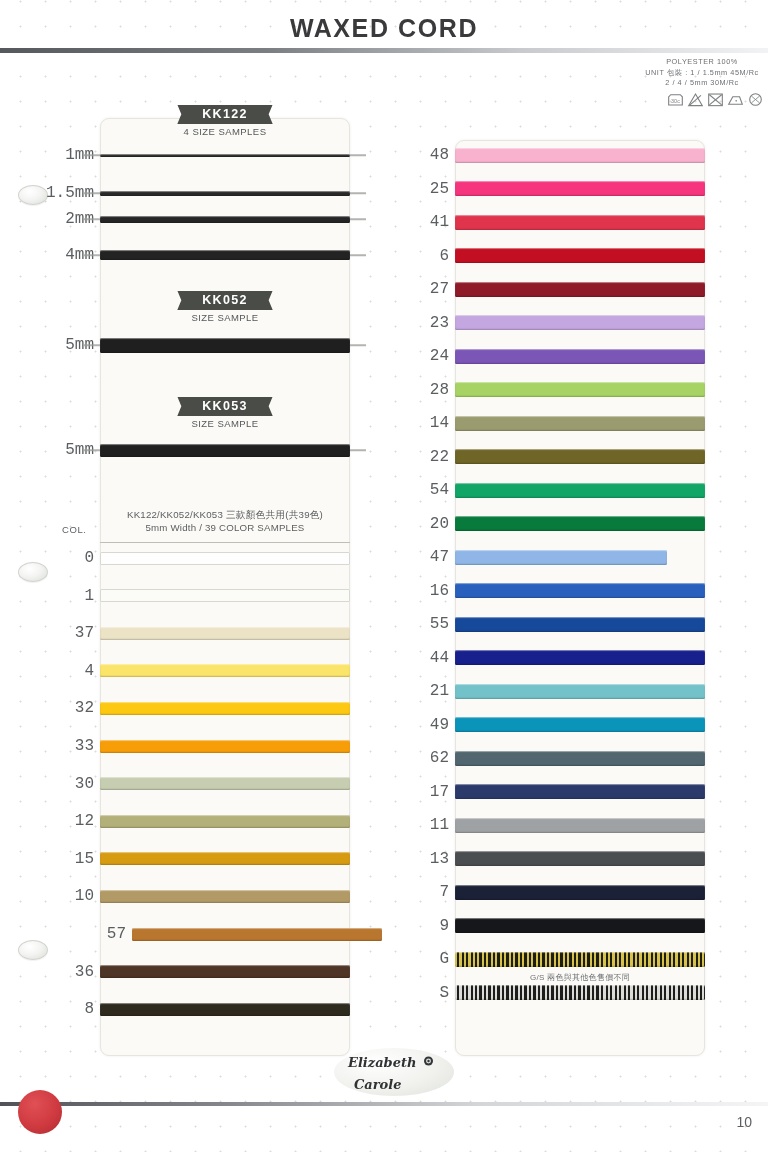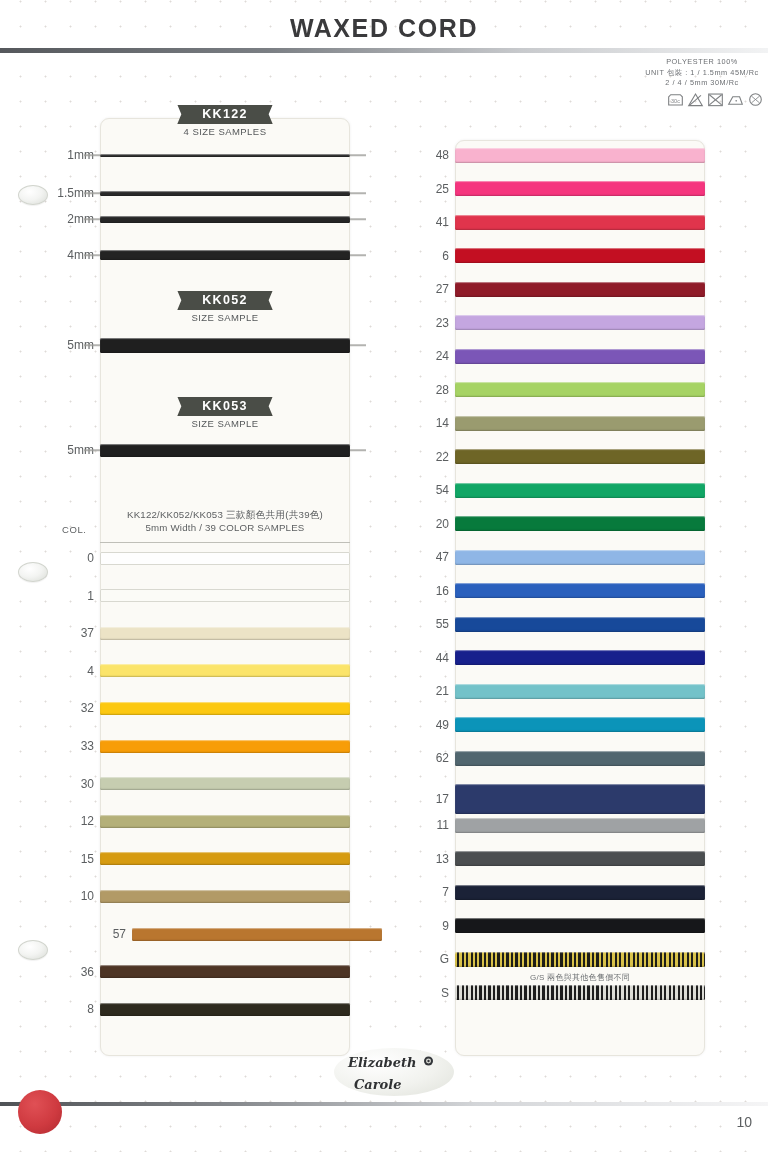--- a/index.html
+++ b/index.html
@@ -86,22 +86,22 @@
   .banner::after  { right:-8px; clip-path:polygon(0 0,100% 0,55% 50%,100% 100%,0 100%); }
   .banner-sub {
     display:block; margin-top:2px;
     font-size:9.5px; letter-spacing:.45px; color:#55585a;
   }
 
   
   .cord-row { position:absolute; z-index:4; }
   .cord-label {
     position:absolute; right:100%; margin-right:6px;
-    font-size:12px; color:#5b5e60; white-space:nowrap;
-    top:50%; transform:translateY(-50%);
+    font-size:16px; color:#5b5e60; white-space:nowrap;
+    top:50%; transform:translateY(-50%);font-family:Liberation Mono, monospace;
   }
   .cord-swatch {
     width:100%; height:100%;
     background-image:repeating-linear-gradient(115deg, rgba(255,255,255,.30) 0 1.1px, rgba(0,0,0,.10) 1.1px 2.4px);
     box-shadow:inset 0 1px 1px rgba(255,255,255,.45), inset 0 -1px 1.6px rgba(0,0,0,.22);
     border-radius:1.5px;
   }
   .cord-swatch.thin { background-image:repeating-linear-gradient(118deg, rgba(255,255,255,.45) 0 .8px, rgba(0,0,0,.28) .8px 1.7px); }
 
   
@@ -372,21 +372,21 @@
     <div class="cord-swatch" style="background: rgb(110, 101, 38);"></div>
   </div>
 <div class="cord-row" style="left: 455px; width: 250px; top: 482.5px; height: 15px;">
     <span class="cord-label">54</span>
     <div class="cord-swatch" style="background: rgb(17, 166, 101);"></div>
   </div>
 <div class="cord-row" style="left: 455px; width: 250px; top: 516px; height: 15px;">
     <span class="cord-label">20</span>
     <div class="cord-swatch" style="background: rgb(7, 122, 60);"></div>
   </div>
-<div class="cord-row" style="left: 455px; width: 250px; top: 549.5px; height: 15px;">
+<div class="cord-row" style="left: 455px; width: 212px; top: 549.5px; height: 15px;">
     <span class="cord-label">47</span>
     <div class="cord-swatch" style="background: rgb(143, 182, 230);"></div>
   </div>
 <div class="cord-row" style="left: 455px; width: 250px; top: 583px; height: 15px;">
     <span class="cord-label">16</span>
     <div class="cord-swatch" style="background: rgb(42, 96, 189);"></div>
   </div>
 <div class="cord-row" style="left: 455px; width: 250px; top: 616.5px; height: 15px;">
     <span class="cord-label">55</span>
     <div class="cord-swatch" style="background: rgb(23, 73, 154);"></div>
@@ -400,21 +400,21 @@
     <div class="cord-swatch" style="background: rgb(115, 194, 201);"></div>
   </div>
 <div class="cord-row" style="left: 455px; width: 250px; top: 717px; height: 15px;">
     <span class="cord-label">49</span>
     <div class="cord-swatch" style="background: rgb(11, 148, 185);"></div>
   </div>
 <div class="cord-row" style="left: 455px; width: 250px; top: 750.5px; height: 15px;">
     <span class="cord-label">62</span>
     <div class="cord-swatch" style="background: rgb(81, 102, 111);"></div>
   </div>
-<div class="cord-row" style="left: 455px; width: 250px; top: 784px; height: 30px;">
+<div class="cord-row" style="left: 455px; width: 250px; top: 784px; height: 15px;">
     <span class="cord-label">17</span>
     <div class="cord-swatch" style="background: rgb(44, 58, 107);"></div>
   </div>
 <div class="cord-row" style="left: 455px; width: 250px; top: 817.5px; height: 15px;">
     <span class="cord-label">11</span>
     <div class="cord-swatch" style="background: rgb(159, 162, 164);"></div>
   </div>
 <div class="cord-row" style="left: 455px; width: 250px; top: 851px; height: 15px;">
     <span class="cord-label">13</span>
     <div class="cord-swatch" style="background: rgb(75, 78, 80);"></div>

